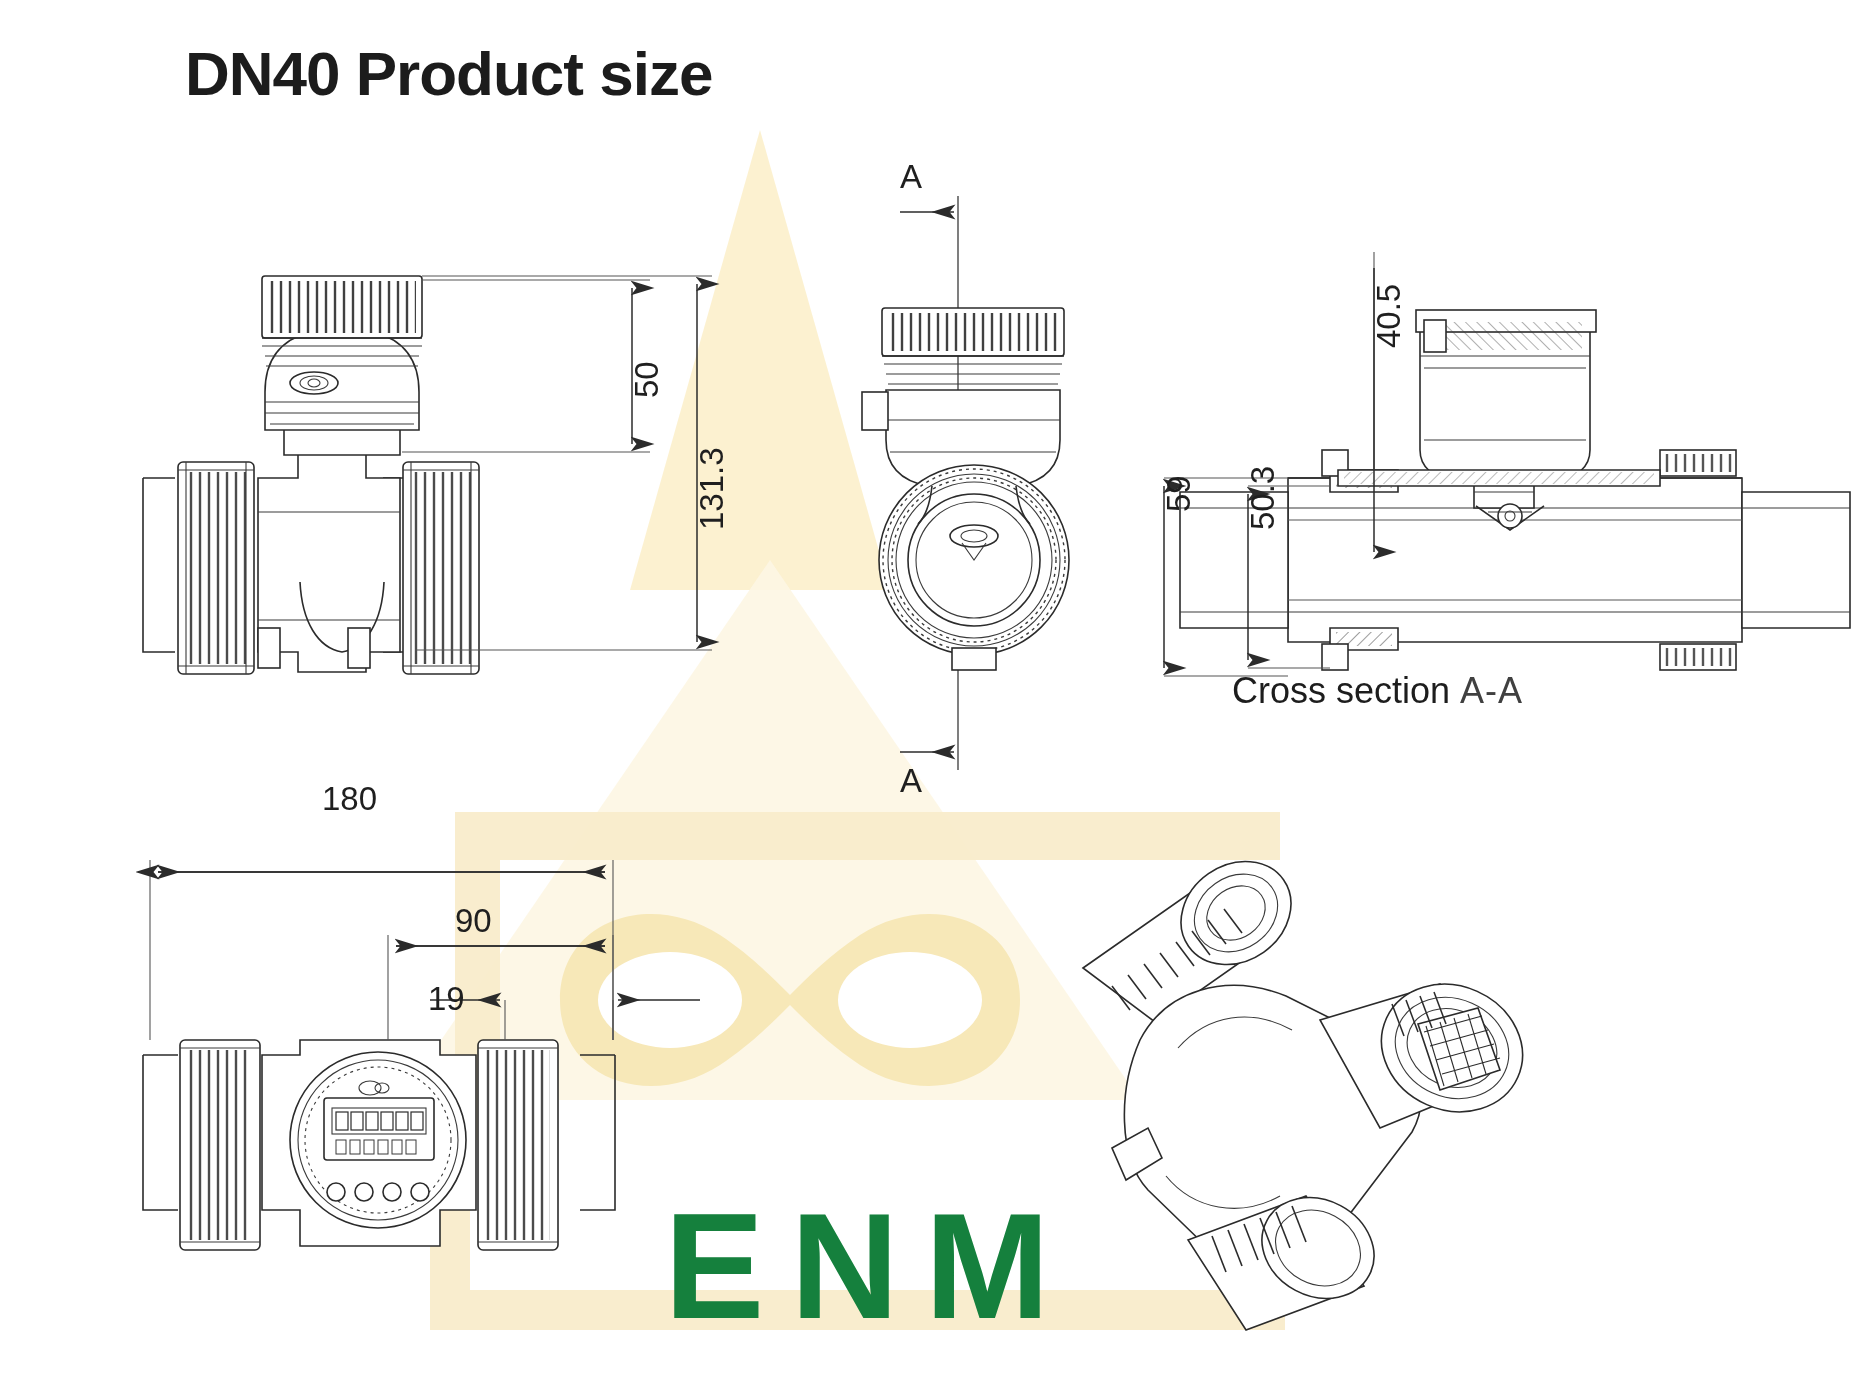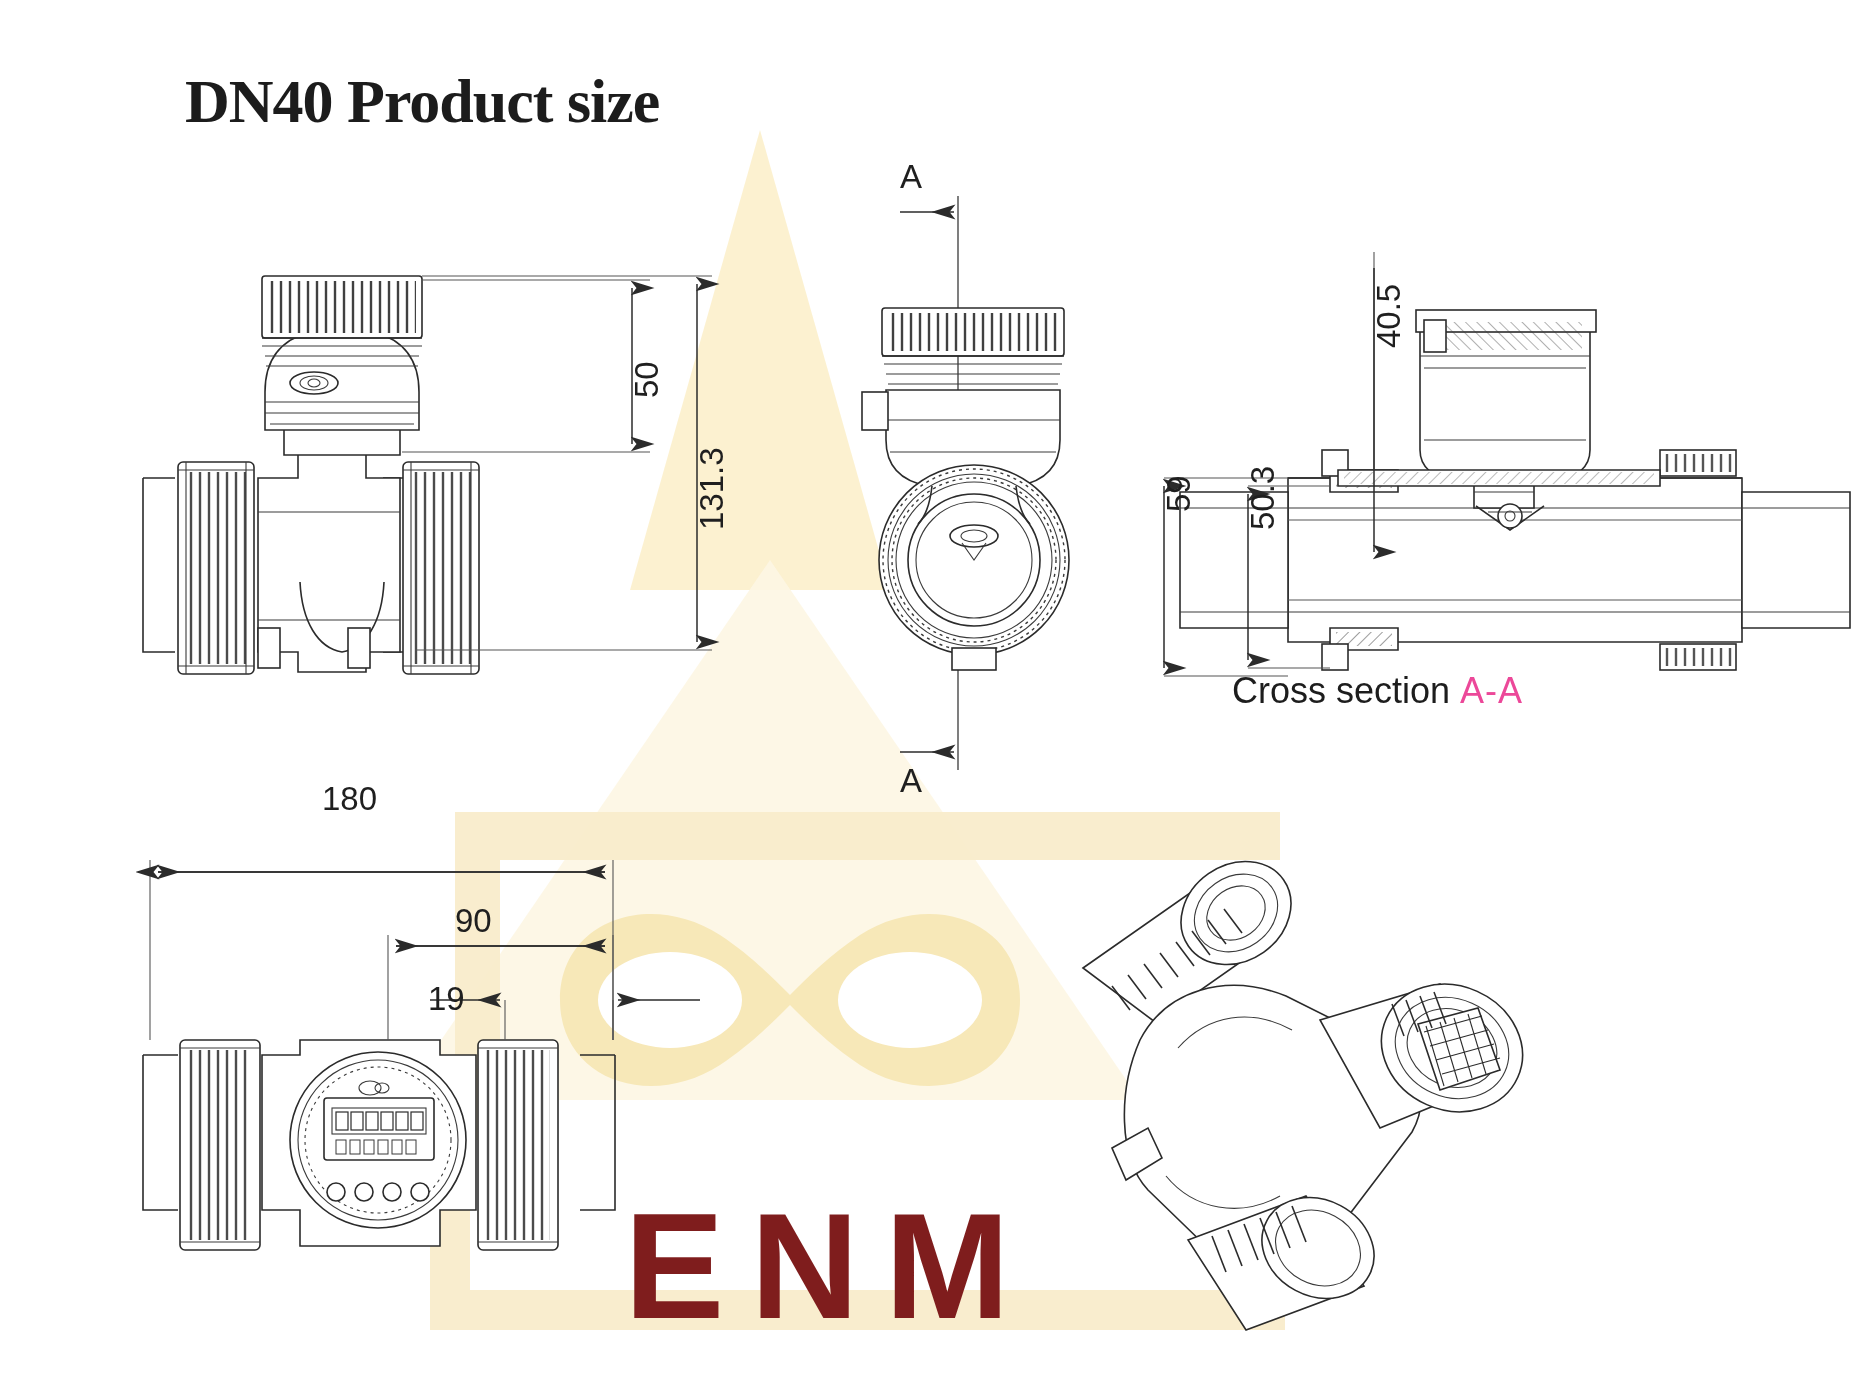--- a/index.html
+++ b/index.html
@@ -22,34 +22,33 @@
     opacity:.85;
   }
   #wm-triangle2{
     left:400px;top:560px;width:0;height:0;
     border-left:370px solid transparent;
     border-right:370px solid transparent;
     border-bottom:540px solid #fdf6e3;
     opacity:.9;
   }
   #wm-text{
-    left:380px;top:1180px;width:900px;
+    left:420px;top:1180px;width:900px;
     font-size:150px;font-weight:bold;letter-spacing:26px;
-    color:#7f1d1d;font-family:"Liberation Sans",sans-serif;
+    color:#15803d;font-family:"Liberation Sans",sans-serif;
     text-align:center;
   }
 
   
   #page-title{
     position:absolute;left:185px;top:38px;
     font-size:62px;font-weight:bold;color:#1c1c1c;
     letter-spacing:-1px;
-    font-family:Liberation Serif, serif;
+    font-family:Liberation Sans, sans-serif;
     white-space:nowrap;
-    margin-top:28px;
   }
 
   
   svg.draw{position:absolute;left:0;top:0;width:1862px;height:1380px;overflow:visible;}
   .ln{stroke:#2b2b2b;fill:none;stroke-width:1.6;}
   .ln-t{stroke:#3a3a3a;fill:none;stroke-width:1.1;}
   .ln-h{stroke:#555;fill:none;stroke-width:1;}
   .dim{stroke:#2b2b2b;fill:none;stroke-width:1.5;}
   .dimthin{stroke:#555;fill:none;stroke-width:1.1;}
   .ctr{stroke:#3a3a3a;fill:none;stroke-width:1.3;}
@@ -65,21 +64,21 @@
   .secmark{
     position:absolute;color:#1f1f1f;
     font-family:"Liberation Sans",sans-serif;
     font-size:33px;white-space:nowrap;
   }
   #xsec-label{
     position:absolute;left:1232px;top:670px;
     font-size:36px;color:#1d1d1d;white-space:nowrap;
     font-family:"Liberation Sans",sans-serif;
   }
-  #xsec-label .aa{color:#ec4899;letter-spacing:1px;}
+  #xsec-label .aa{color:#404040;letter-spacing:1px;}
 </style>
 </head>
 <body>
 
 <div id="stage">
 
   <div class="wm" id="wm-triangle"></div>
   <div class="wm" id="wm-triangle2"></div>
 
   <svg class="draw" id="wm-shapes">

